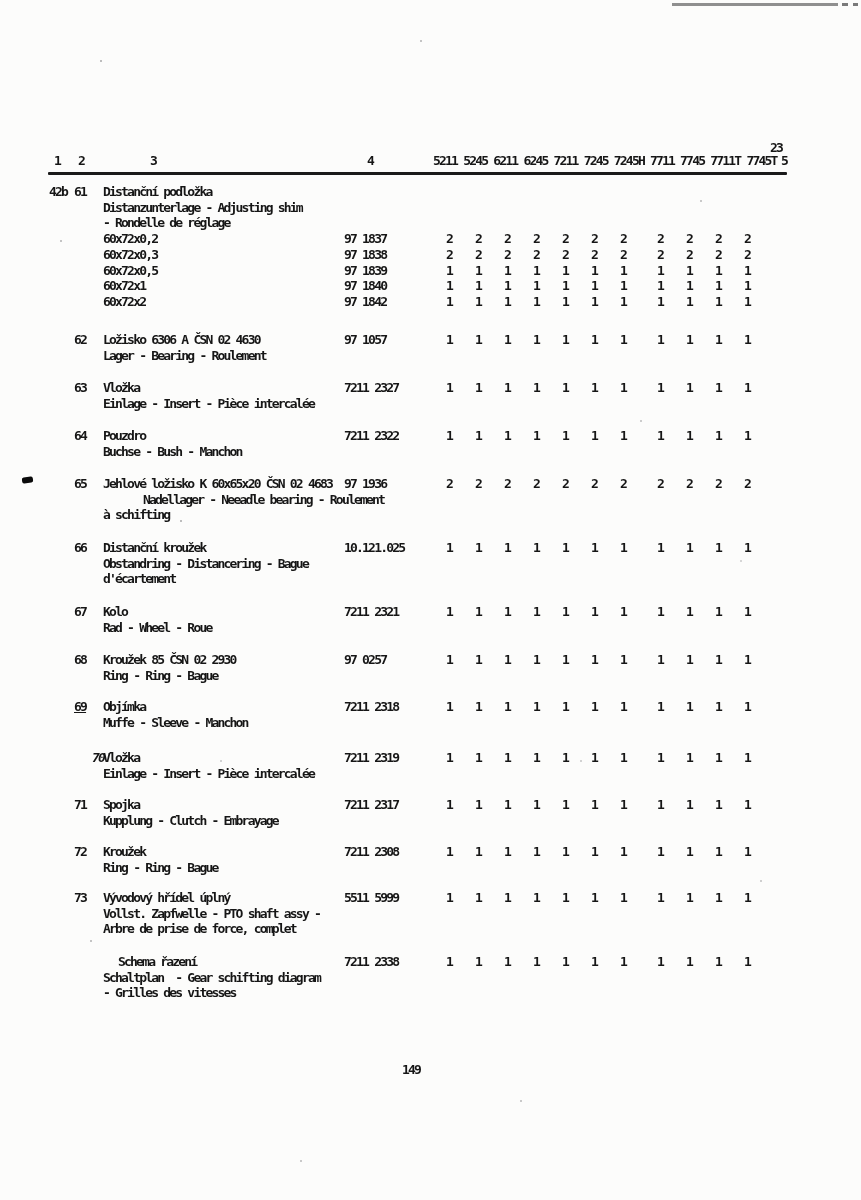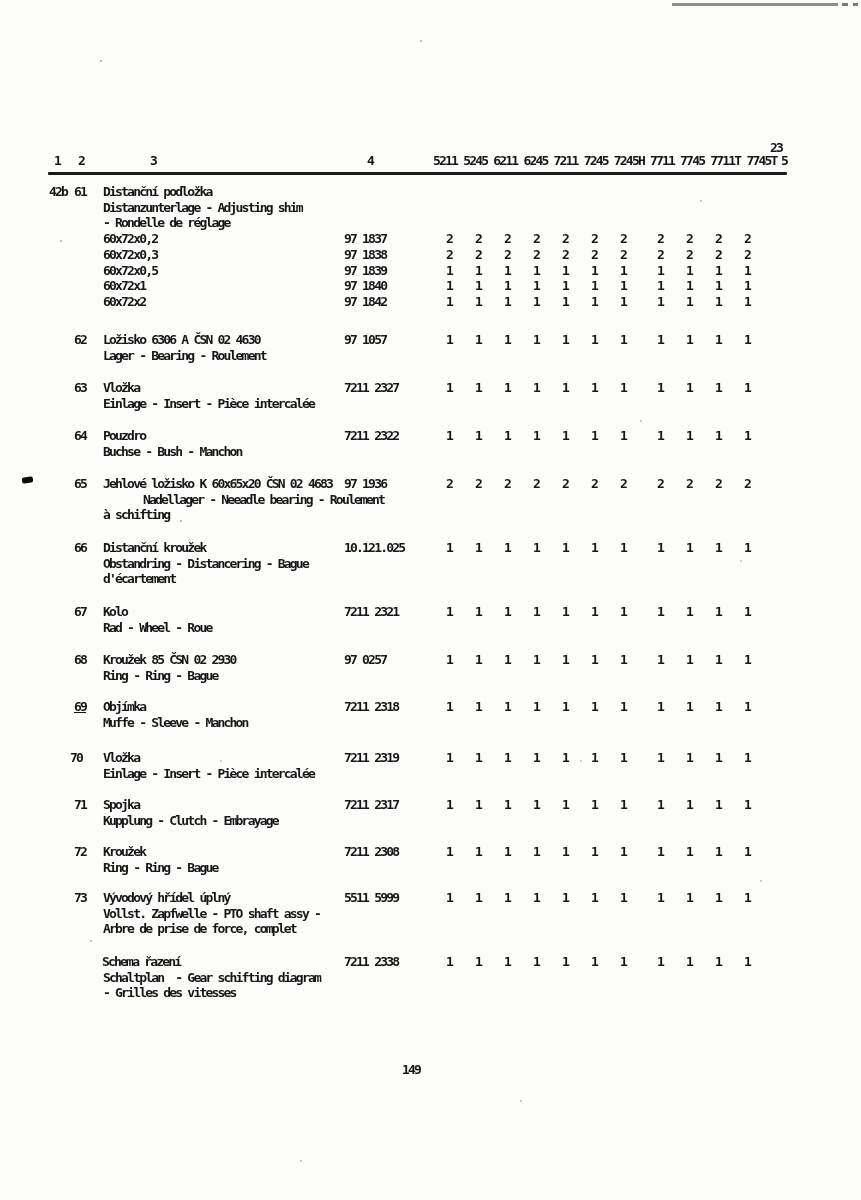--- a/index.html
+++ b/index.html
@@ -284,21 +284,21 @@
         <span class="t qty" style="left: 623px;">1</span>
         <span class="t qty" style="left: 660px;">1</span>
         <span class="t qty" style="left: 689px;">1</span>
         <span class="t qty" style="left: 718px;">1</span>
         <span class="t qty" style="left: 747px;">1</span>
       </div>
       <div class="line" style="top: 714.7px;">
         <span class="t" style="left: 103px;">Muffe - Sleeve - Manchon</span>
       </div>
       <div class="line" style="top: 750px;">
-        <span class="t" style="left: 70px;">70</span>
+        <span class="t" style="left: 92px; font-style: italic;">70</span>
         <span class="t" style="left: 103px;">Vložka</span>
         <span class="t" style="left: 344px;">7211 2319</span>
         <span class="t qty" style="left: 449px;">1</span>
         <span class="t qty" style="left: 478px;">1</span>
         <span class="t qty" style="left: 507px;">1</span>
         <span class="t qty" style="left: 536px;">1</span>
         <span class="t qty" style="left: 565px;">1</span>
         <span class="t qty" style="left: 594px;">1</span>
         <span class="t qty" style="left: 623px;">1</span>
         <span class="t qty" style="left: 660px;">1</span>
@@ -363,21 +363,21 @@
         <span class="t qty" style="left: 718px;">1</span>
         <span class="t qty" style="left: 747px;">1</span>
       </div>
       <div class="line" style="top: 905.7px;">
         <span class="t" style="left: 103px;">Vollst. Zapfwelle - PTO shaft assy -</span>
       </div>
       <div class="line" style="top: 921.4px;">
         <span class="t" style="left: 103px;">Arbre de prise de force, complet</span>
       </div>
       <div class="line" style="top: 954px;">
-        <span class="t" style="left: 102px;">Schema řazení</span>
+        <span class="t" style="left: 118px;">Schema řazení</span>
         <span class="t" style="left: 344px;">7211 2338</span>
         <span class="t qty" style="left: 449px;">1</span>
         <span class="t qty" style="left: 478px;">1</span>
         <span class="t qty" style="left: 507px;">1</span>
         <span class="t qty" style="left: 536px;">1</span>
         <span class="t qty" style="left: 565px;">1</span>
         <span class="t qty" style="left: 594px;">1</span>
         <span class="t qty" style="left: 623px;">1</span>
         <span class="t qty" style="left: 660px;">1</span>
         <span class="t qty" style="left: 689px;">1</span>

